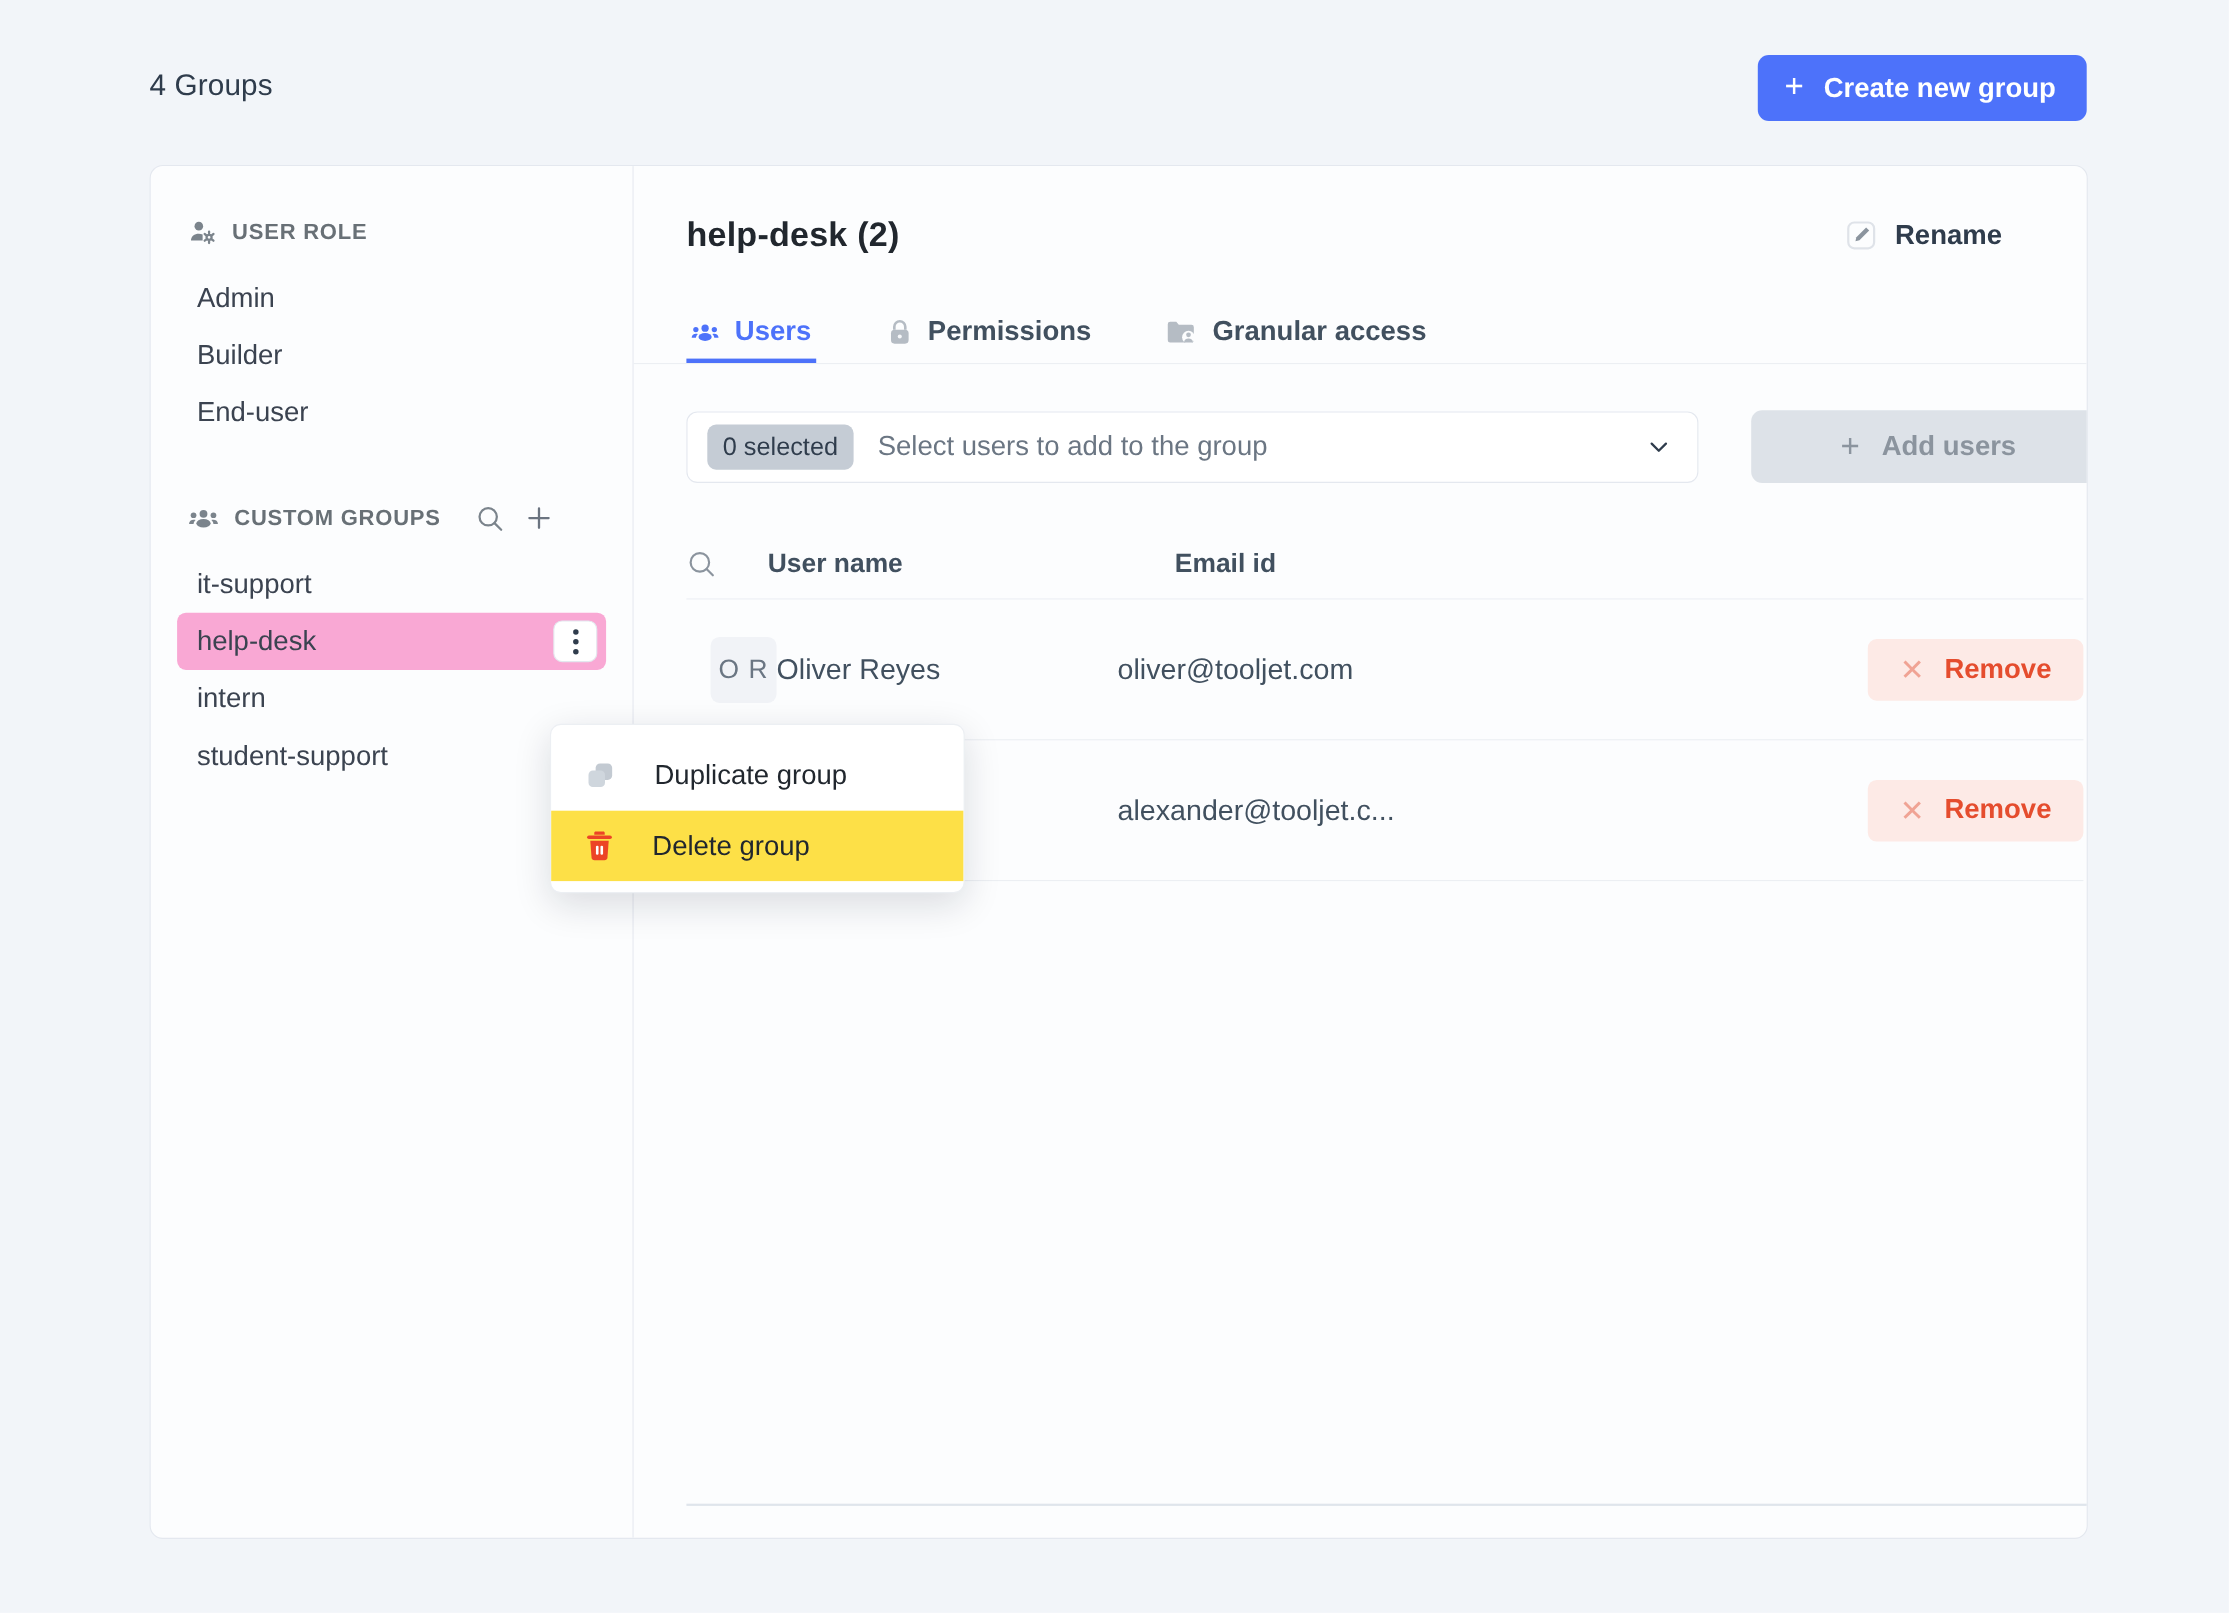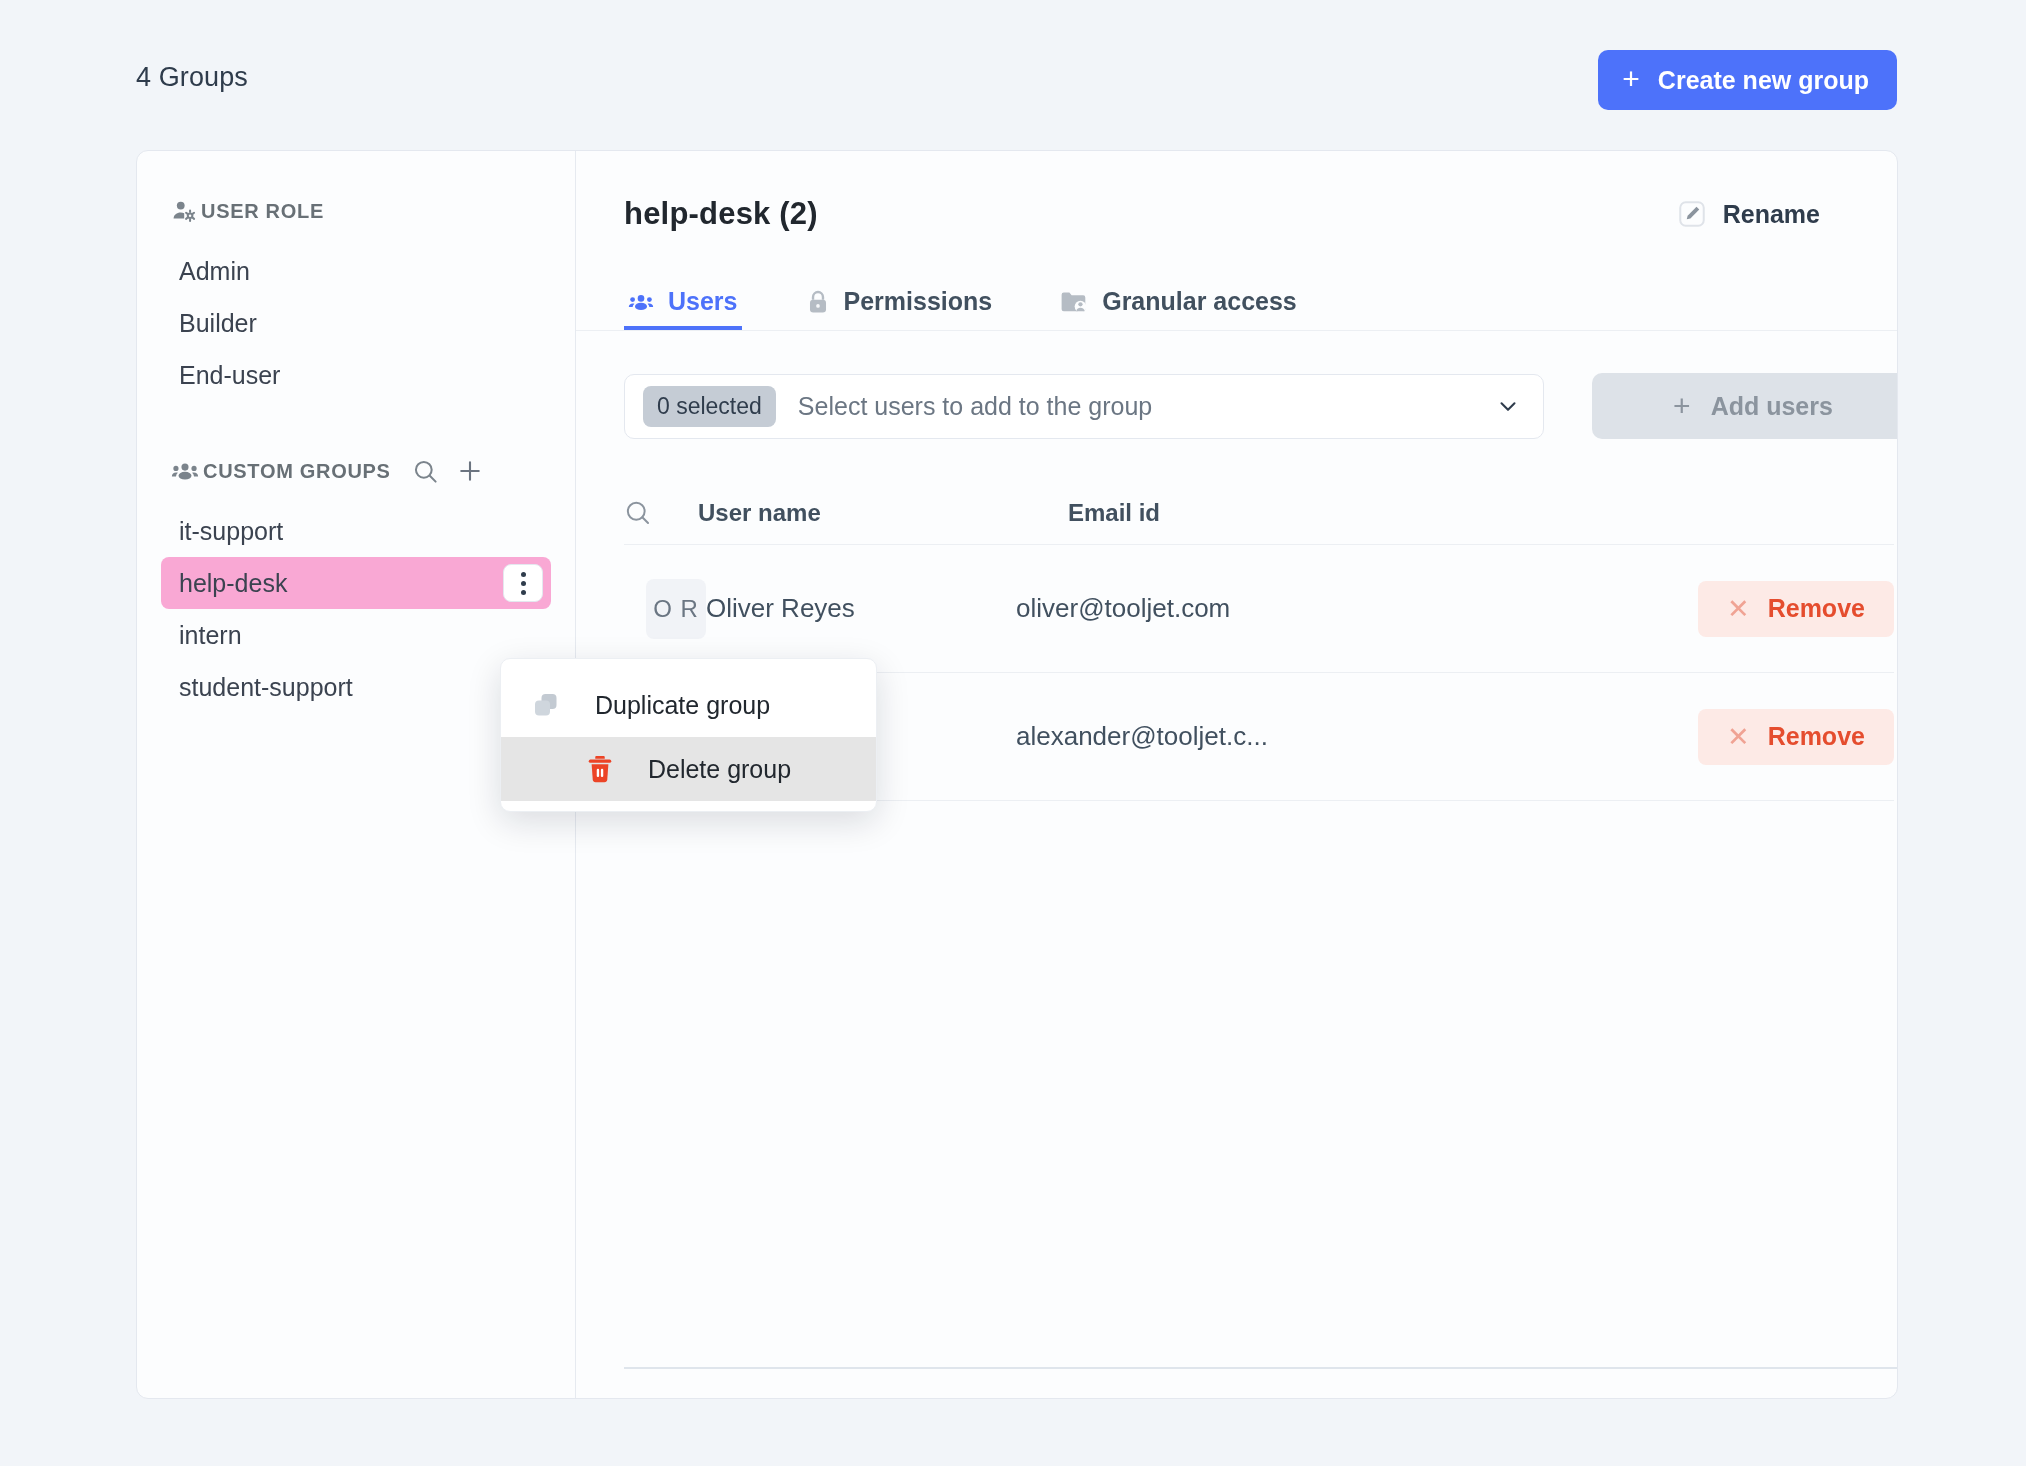--- a/index.html
+++ b/index.html
@@ -44,21 +44,21 @@
   }
 
   
   .sidebar {
     width: 439px; flex: 0 0 439px;
     border-right: 1px solid #e6eaf0;
     padding-top: 40px;
     position: relative;
   }
   .section-head {
-    display: flex; align-items: center; gap: 4px;
+    display: flex; align-items: center; gap: 14px;
     padding: 0 0 0 34px; height: 40px;
     color: #687076; font-size: 20px; font-weight: bold;
     letter-spacing: .7px;
   }
   .section-head.custom { margin-top: 50px; }
   .section-head .sh-label { white-space: nowrap; }
   .section-head .sh-actions { display: flex; align-items: center; gap: 14px; margin-left: 16px; }
   .icon-btn {
     width: 30px; height: 30px; display: flex; align-items: center; justify-content: center;
     cursor: pointer; background: none; border: none; padding: 0;
@@ -180,21 +180,21 @@
     width: 377px; background: #fff;
     border: 1px solid #eceff3; border-radius: 10px;
     box-shadow: 0 10px 34px rgba(16,24,40,.14);
     padding: 14px 0 10px 0; z-index: 50; overflow: hidden;
   }
   .ctx-item {
     display: flex; align-items: center; gap: 34px;
     height: 64px; padding: 0 30px;
     font-size: 25px; color: #21272e; cursor: pointer;
   }
-  .ctx-item.hover { background: #e5e5e5; justify-content: center; }
+  .ctx-item.hover { background: #fde047; }
   svg { display: block; }
 </style>
 </head>
 <body>
 
 <div class="page">
 
   <div class="topbar">
     <div class="groups-count">4 Groups</div>
     <button class="create-btn">

